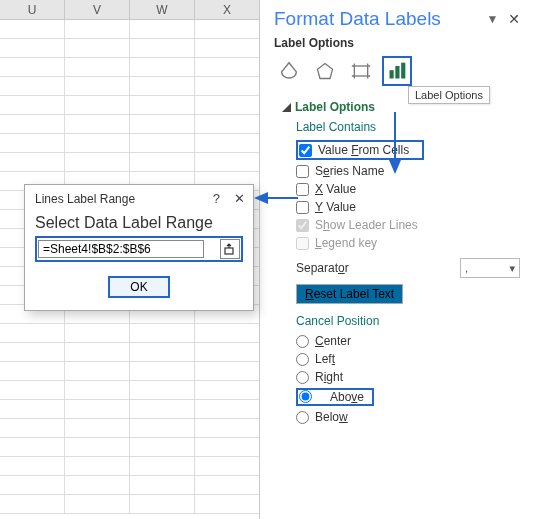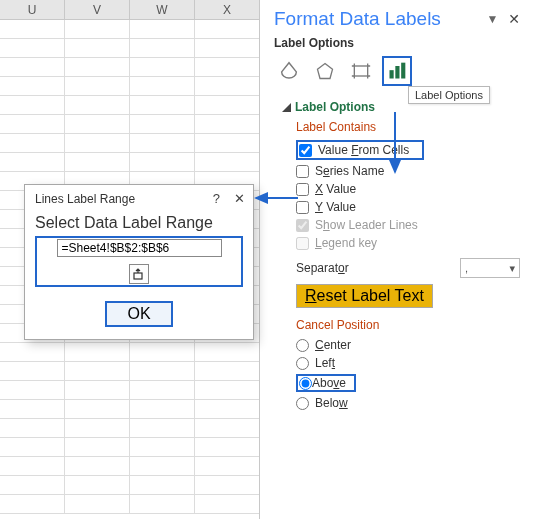--- a/index.html
+++ b/index.html
@@ -23,42 +23,42 @@
   .pane-close { font-size: 14px; color: #444; cursor: pointer; }
   .section-label { font-weight: 700; font-size: 12px; margin: 2px 0 6px; }
   .icon-row { display: flex; gap: 6px; align-items: center; margin-bottom: 14px; position: relative; }
   .icon-btn { width: 30px; height: 30px; display: flex; align-items: center; justify-content: center; color: #7a7a7a; }
   .icon-btn.sel { border: 2px solid #2266cc; color: #217346; }
   .tooltip { position: absolute; left: 134px; top: 30px; background: #fff; border: 1px solid #b8b8b8; padding: 2px 6px; font-size: 11px; white-space: nowrap; box-shadow: 1px 1px 2px rgba(0,0,0,.1); }
 
   .subhead { color: #217346; font-weight: 700; font-size: 12px; margin: 6px 0 6px 8px; display: flex; align-items: center; gap: 4px; }
   .tri { display: inline-block; }
   .group { margin-left: 22px; }
-  .group-title { font-size: 12px; margin: 2px 0 6px; color: #c2410c; }
+  .group-title { font-size: 12px; margin: 2px 0 6px; color: #0f766e; }
   .chk-row, .rad-row { display: flex; align-items: center; gap: 6px; margin: 4px 0; font-size: 12px; color: #333; }
   .chk-row.dis { color: #9a9a9a; }
   .chk-row input, .rad-row input { margin: 0; }
   .chk-hi { border: 2px solid #2266cc; padding: 1px 8px 1px 1px; display: inline-flex; gap: 6px; align-items: center; width: 128px; }
-  .rad-hi { border: 2px solid #2266cc; padding: 0 8px 0 1px; display: inline-flex; gap: 0; align-items: flex-end; }
+  .rad-hi { border: 2px solid #2266cc; padding: 0 8px 0 1px; display: inline-flex; gap: 18px; align-items: flex-start; }
   .sep-row { display: flex; align-items: center; gap: 16px; margin: 8px 0 6px; }
   .sep-dd { border: 1px solid #bbb; width: 60px; height: 20px; display: flex; align-items: center; justify-content: space-between; padding: 0 4px; font-size: 11px; color: #555; }
-  .btn { border: 1px solid #a8a8a8; background: #eab308; padding: 2px 8px; font-size: 16px; cursor: pointer; }
+  .btn { border: 1px solid #a8a8a8; background: #0369a1; padding: 2px 8px; font-size: 12px; cursor: pointer; }
   .underline-key { text-decoration: underline; text-decoration-thickness: 1px; }
 
   
   .dialog { position: absolute; left: 24px; top: 184px; width: 230px; background: #fff; border: 1px solid #a7a7a7; box-shadow: 4px 4px 10px rgba(0,0,0,.2); }
   .dlg-title { display: flex; align-items: center; justify-content: space-between; padding: 6px 8px 4px 10px; font-size: 12px; }
   .dlg-t-icons { display: flex; gap: 14px; color: #444; font-size: 13px; }
   .dlg-body { padding: 4px 10px 12px; }
   .dlg-label { font-size: 16px; margin-bottom: 4px; }
-  .range-row { display: flex; gap: 7px; align-items: center; border: 2px solid #2266cc; padding: 1px; flex-direction: column; }
+  .range-row { display: flex; gap: 16px; align-items: center; border: 2px solid #2266cc; padding: 1px; }
   .range-input { flex: 1; border: 1px solid #888; padding: 1px 4px; font-size: 12px; height: 18px; }
   .range-pick { width: 20px; height: 20px; border: 1px solid #888; display: flex; align-items: center; justify-content: center; font-size: 11px; background: #fdfdfd; }
   .dlg-btns { display: flex; justify-content: center; gap: 14px; margin-top: 14px; }
-  .okbtn { border: 2px solid #2266cc; background: #eef4fb; padding: 2px 20px; font-size: 16px; }
+  .okbtn { border: 2px solid #2266cc; background: #eef4fb; padding: 2px 20px; font-size: 12px; }
   .cancelbtn { border: 1px solid #a8a8a8; background: #fdfdfd; padding: 3px 16px; font-size: 12px; }
 
   
   svg.arrow { position: absolute; pointer-events: none; }
 
   .tri svg { display: block; }
 </style>
 </head>
 <body>
 
@@ -318,20 +318,24 @@
 
     <div class="group-title" style="margin-top:10px">Cancel Position</div>
 
     <div class="rad-row">
       <input type="radio" name="pos" style="">
       <span><span class="underline-key">C</span>enter</span>
     </div>
     <div class="rad-row">
       <input type="radio" name="pos" style="">
       <span>Lef<span class="underline-key">t</span></span>
+    </div>
+    <div class="rad-row">
+      <input type="radio" name="pos" style="">
+      <span>R<span class="underline-key">i</span>ght</span>
     </div>
     <div class="rad-row">
       <span class="rad-hi">
         <input type="radio" name="pos" checked="" style="">
         <span>Abo<span class="underline-key">v</span>e</span>
       </span>
     </div>
     <div class="rad-row">
       <input type="radio" name="pos" style="">
       <span>Belo<span class="underline-key">w</span></span>

